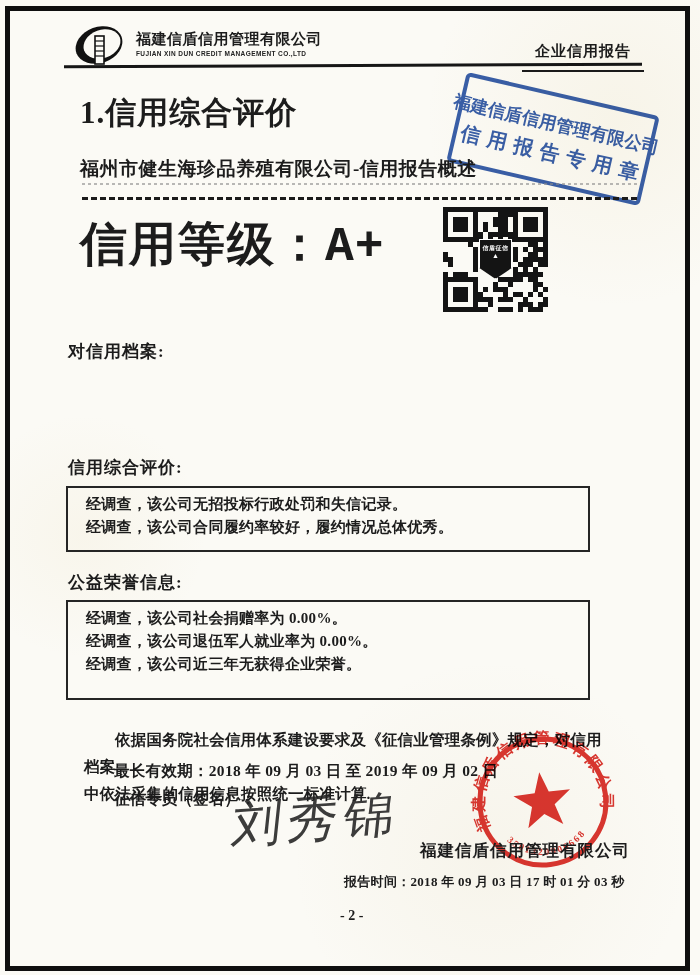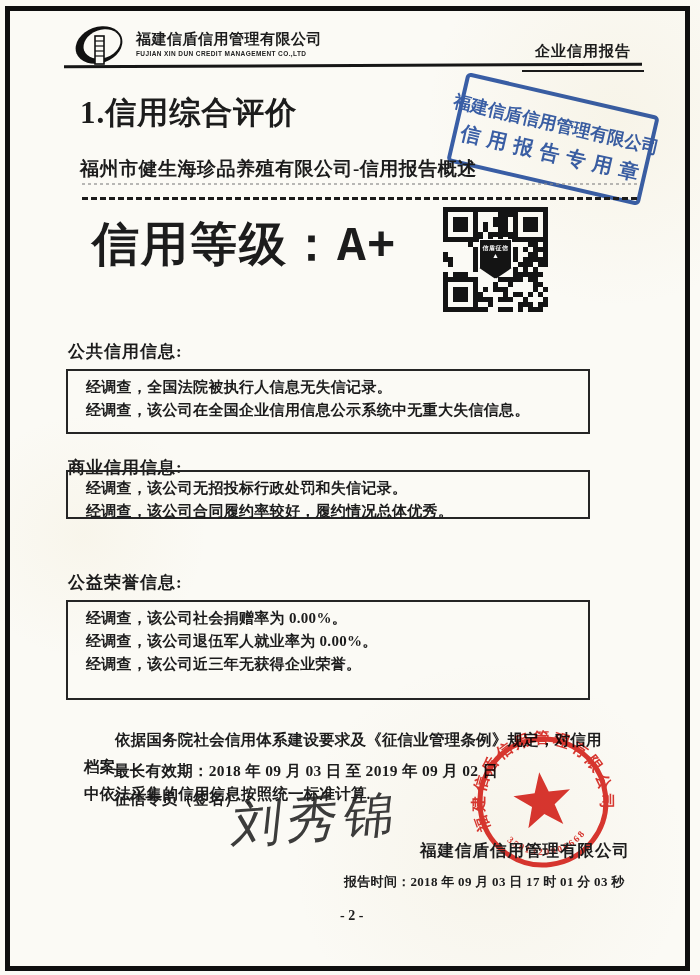--- a/index.html
+++ b/index.html
@@ -47,21 +47,21 @@
   .corner-stamp .l1 { font-size:17.5px; font-weight:bold; white-space:nowrap; }
   .corner-stamp .l2 { font-size:20px; font-weight:bold; letter-spacing:7px; white-space:nowrap; margin-top:4px; text-indent:7px; }
   
   .doc-title { position:absolute; left:80px; top:92px; font-size:31px; font-weight:bold; letter-spacing:1px; }
   .doc-subtitle { position:absolute; left:80px; top:156px; font-size:19px; font-weight:bold; letter-spacing:.5px; }
   .dots-light { position:absolute; left:82px; top:183px; width:558px; height:2px;
     background:repeating-linear-gradient(90deg,#8a8a8a 0 3px,transparent 3px 6px); opacity:.6; }
   .dots-heavy { position:absolute; left:82px; top:197px; width:558px; height:3px;
     background:repeating-linear-gradient(90deg,#1b1b1b 0 6px,transparent 6px 9px); }
   
-  .rating { position:absolute; left:92px; top:213px; white-space:nowrap;text-align:right; }
+  .rating { position:absolute; left:80px; top:213px; white-space:nowrap;text-align:right; }
   .rating .lbl { font-size:47px; font-weight:bold; letter-spacing:2px; }
   .rating .grade { font-size:48px; font-weight:bold; font-family:"Liberation Mono","DejaVu Sans Mono",monospace; letter-spacing:1px; }
   
   .qr { position:absolute; left:443px; top:207px; width:105px; height:105px; }
   .qr-grid { display:grid; grid-template-columns:repeat(21,5px); grid-auto-rows:5px; }
   .qm { width:5px; height:5px; }
   .qm.d { background:#141414; }
   .qr-shield {
     position:absolute; left:36px; top:32px; width:33px; height:40px;
     background:#141414; border:1.5px solid #fff; outline:1.5px solid #141414;
@@ -71,21 +71,21 @@
   .qr-shield .t { color:#fff; font-size:6px; font-weight:bold; line-height:7px; letter-spacing:.5px; font-family:"Liberation Sans",sans-serif; }
   .qr-shield .v { color:#fff; font-size:7px; line-height:9px; }
   
   .sec-label { position:absolute; font-size:17px; font-weight:bold; letter-spacing:1px; }
   .sec-box {
     position:absolute; left:66px; width:524px;
     border:2px solid #252525; padding:5px 12px 0 18px;
     font-size:15px; font-weight:600; line-height:23px; letter-spacing:.3px;
   }
   #lbl1 { left:68px; top:340px; } #box1 { top:369px; height:65px; }
-  #lbl2 { left:68px; top:456px; } #box2 { top:470px; height:49px; }
+  #lbl2 { left:68px; top:456px; } #box2 { top:486px; height:66px; }
   #lbl3 { left:68px; top:571px; } #box3 { top:600px; height:100px; }
   
   .statement { position:absolute; left:84px; top:726px; width:528px; font-size:15.5px; font-weight:600; line-height:27px; letter-spacing:.2px; }
   .statement .ind { text-indent:2em; }
   .validity { position:absolute; left:114px; top:761px; font-size:15.5px; font-weight:600; letter-spacing:.3px; }
   .officer  { position:absolute; left:114px; top:789px; font-size:15.5px; font-weight:600; letter-spacing:.3px; }
   .signature {
     position:absolute; left:232px; top:786px; font-size:50px; color:#222;
     transform:rotate(-4deg) skewX(-10deg); letter-spacing:6px; opacity:.88;
     font-weight:normal;
@@ -573,27 +573,23 @@
         <div class="qm d"></div>
         <div class="qm d"></div>
         <div class="qm"></div>
       </div>
     <div class="qr-shield">
       <div class="t">信盾征信</div>
       <div class="v">▲</div>
     </div>
   </div>
 
-  <div class="sec-label" id="lbl1">公共信用信息:</div>
-  <div class="sec-box" id="box1">
-    <div>经调查，全国法院被执行人信息无失信记录。</div>
-    <div>经调查，该公司在全国企业信用信息公示系统中无重大失信信息。</div>
-  </div>
-
-  <div class="sec-label" id="lbl2">商业信用信息:</div>
+  <div class="sec-label" id="lbl1">对信用档案:</div>
+
+  <div class="sec-label" id="lbl2">信用综合评价:</div>
   <div class="sec-box" id="box2">
     <div>经调查，该公司无招投标行政处罚和失信记录。</div>
     <div>经调查，该公司合同履约率较好，履约情况总体优秀。</div>
   </div>
 
   <div class="sec-label" id="lbl3">公益荣誉信息:</div>
   <div class="sec-box" id="box3">
     <div>经调查，该公司社会捐赠率为 0.00%。</div>
     <div>经调查，该公司退伍军人就业率为 0.00%。</div>
     <div>经调查，该公司近三年无获得企业荣誉。</div>

